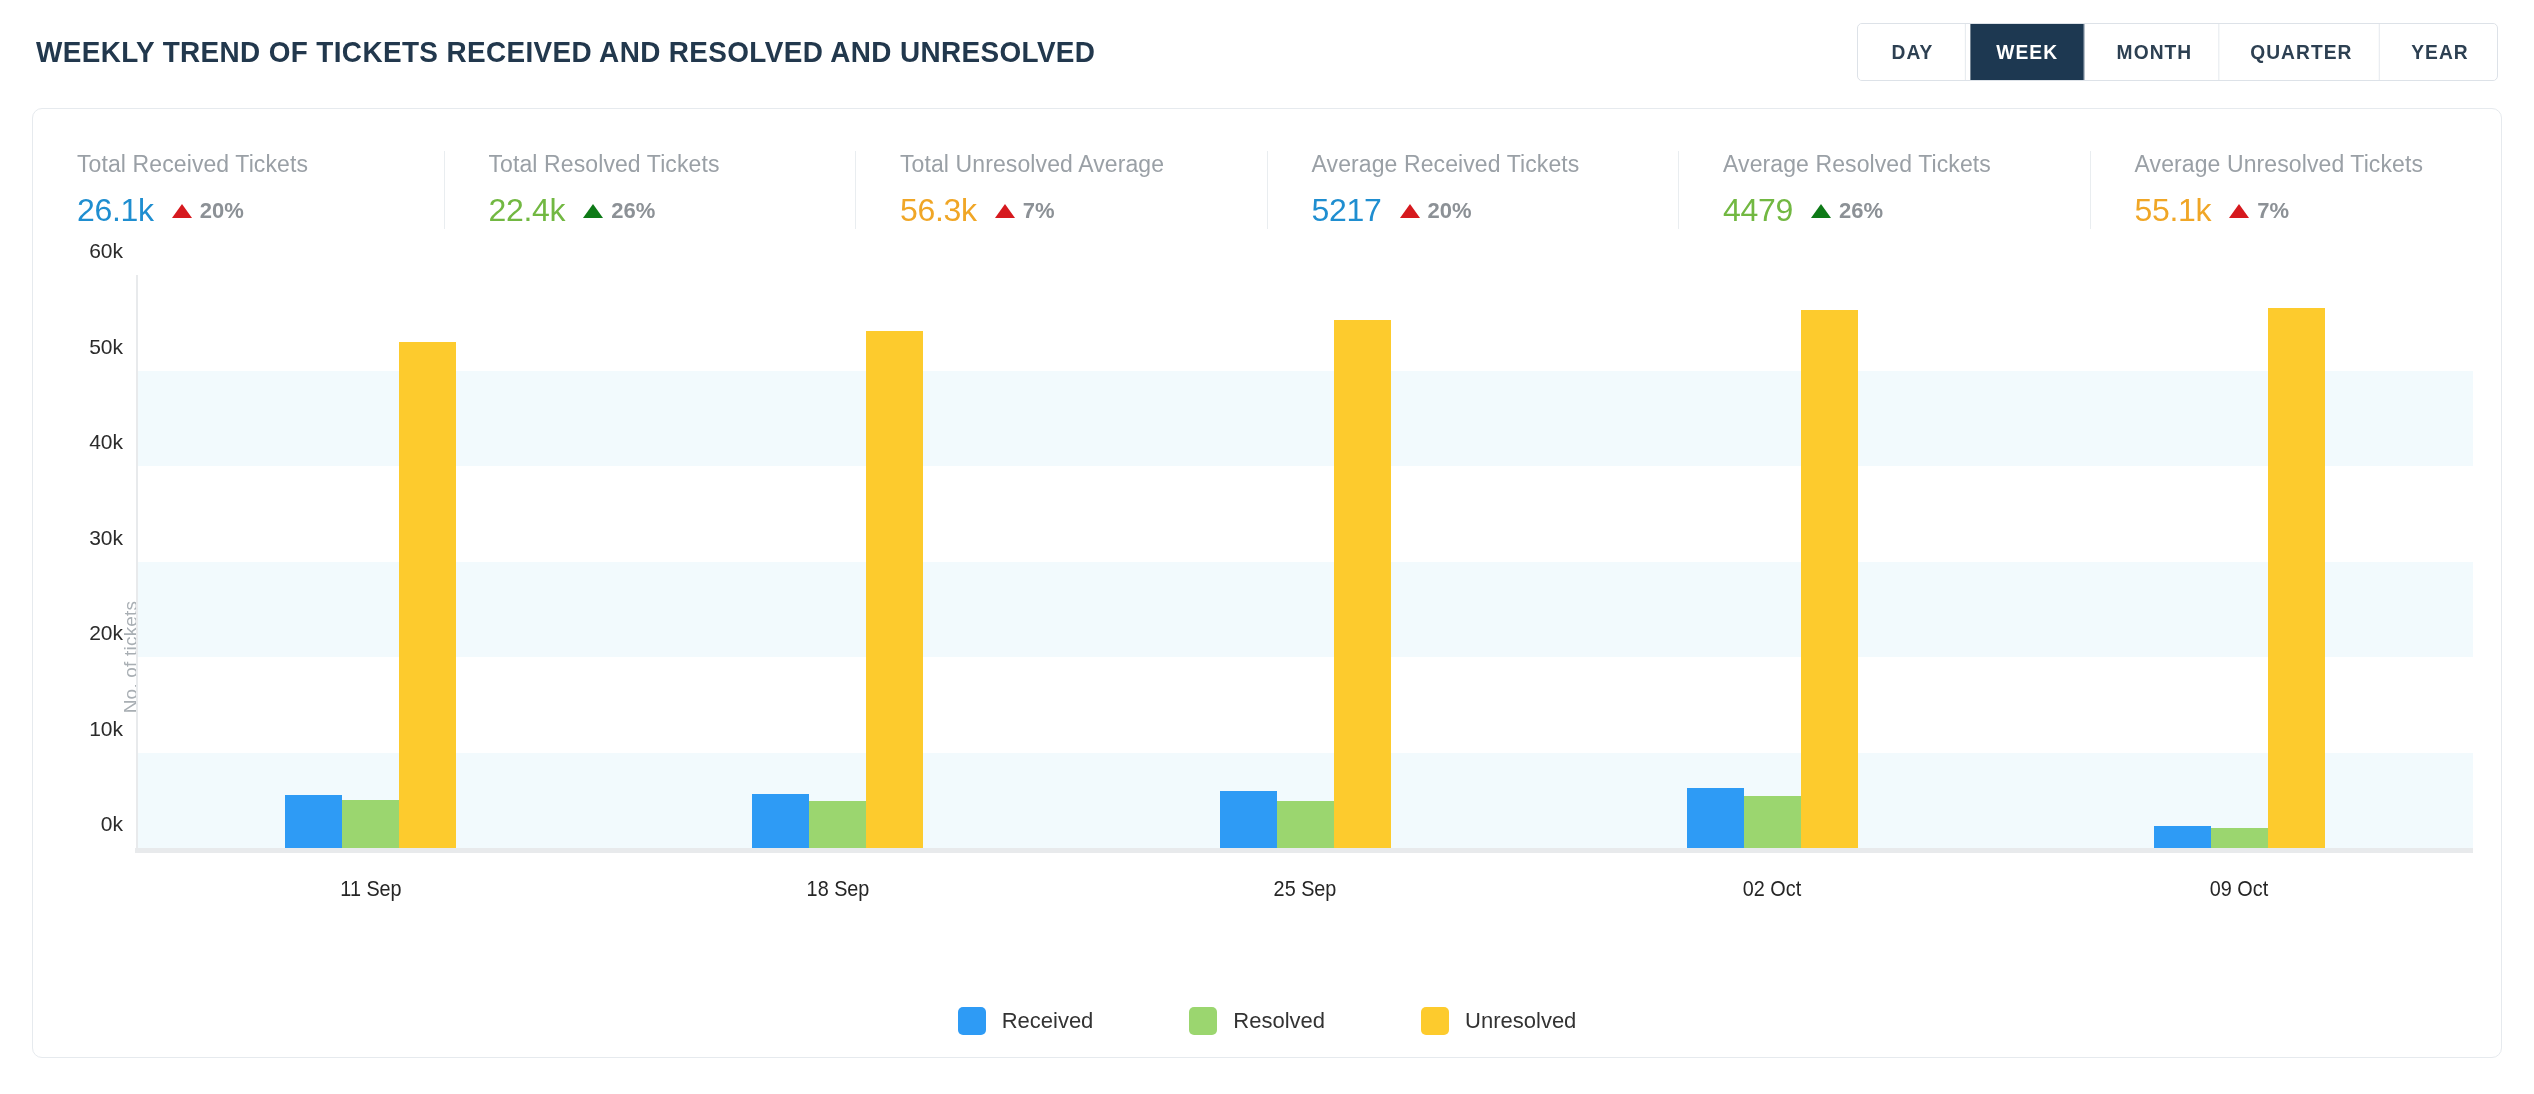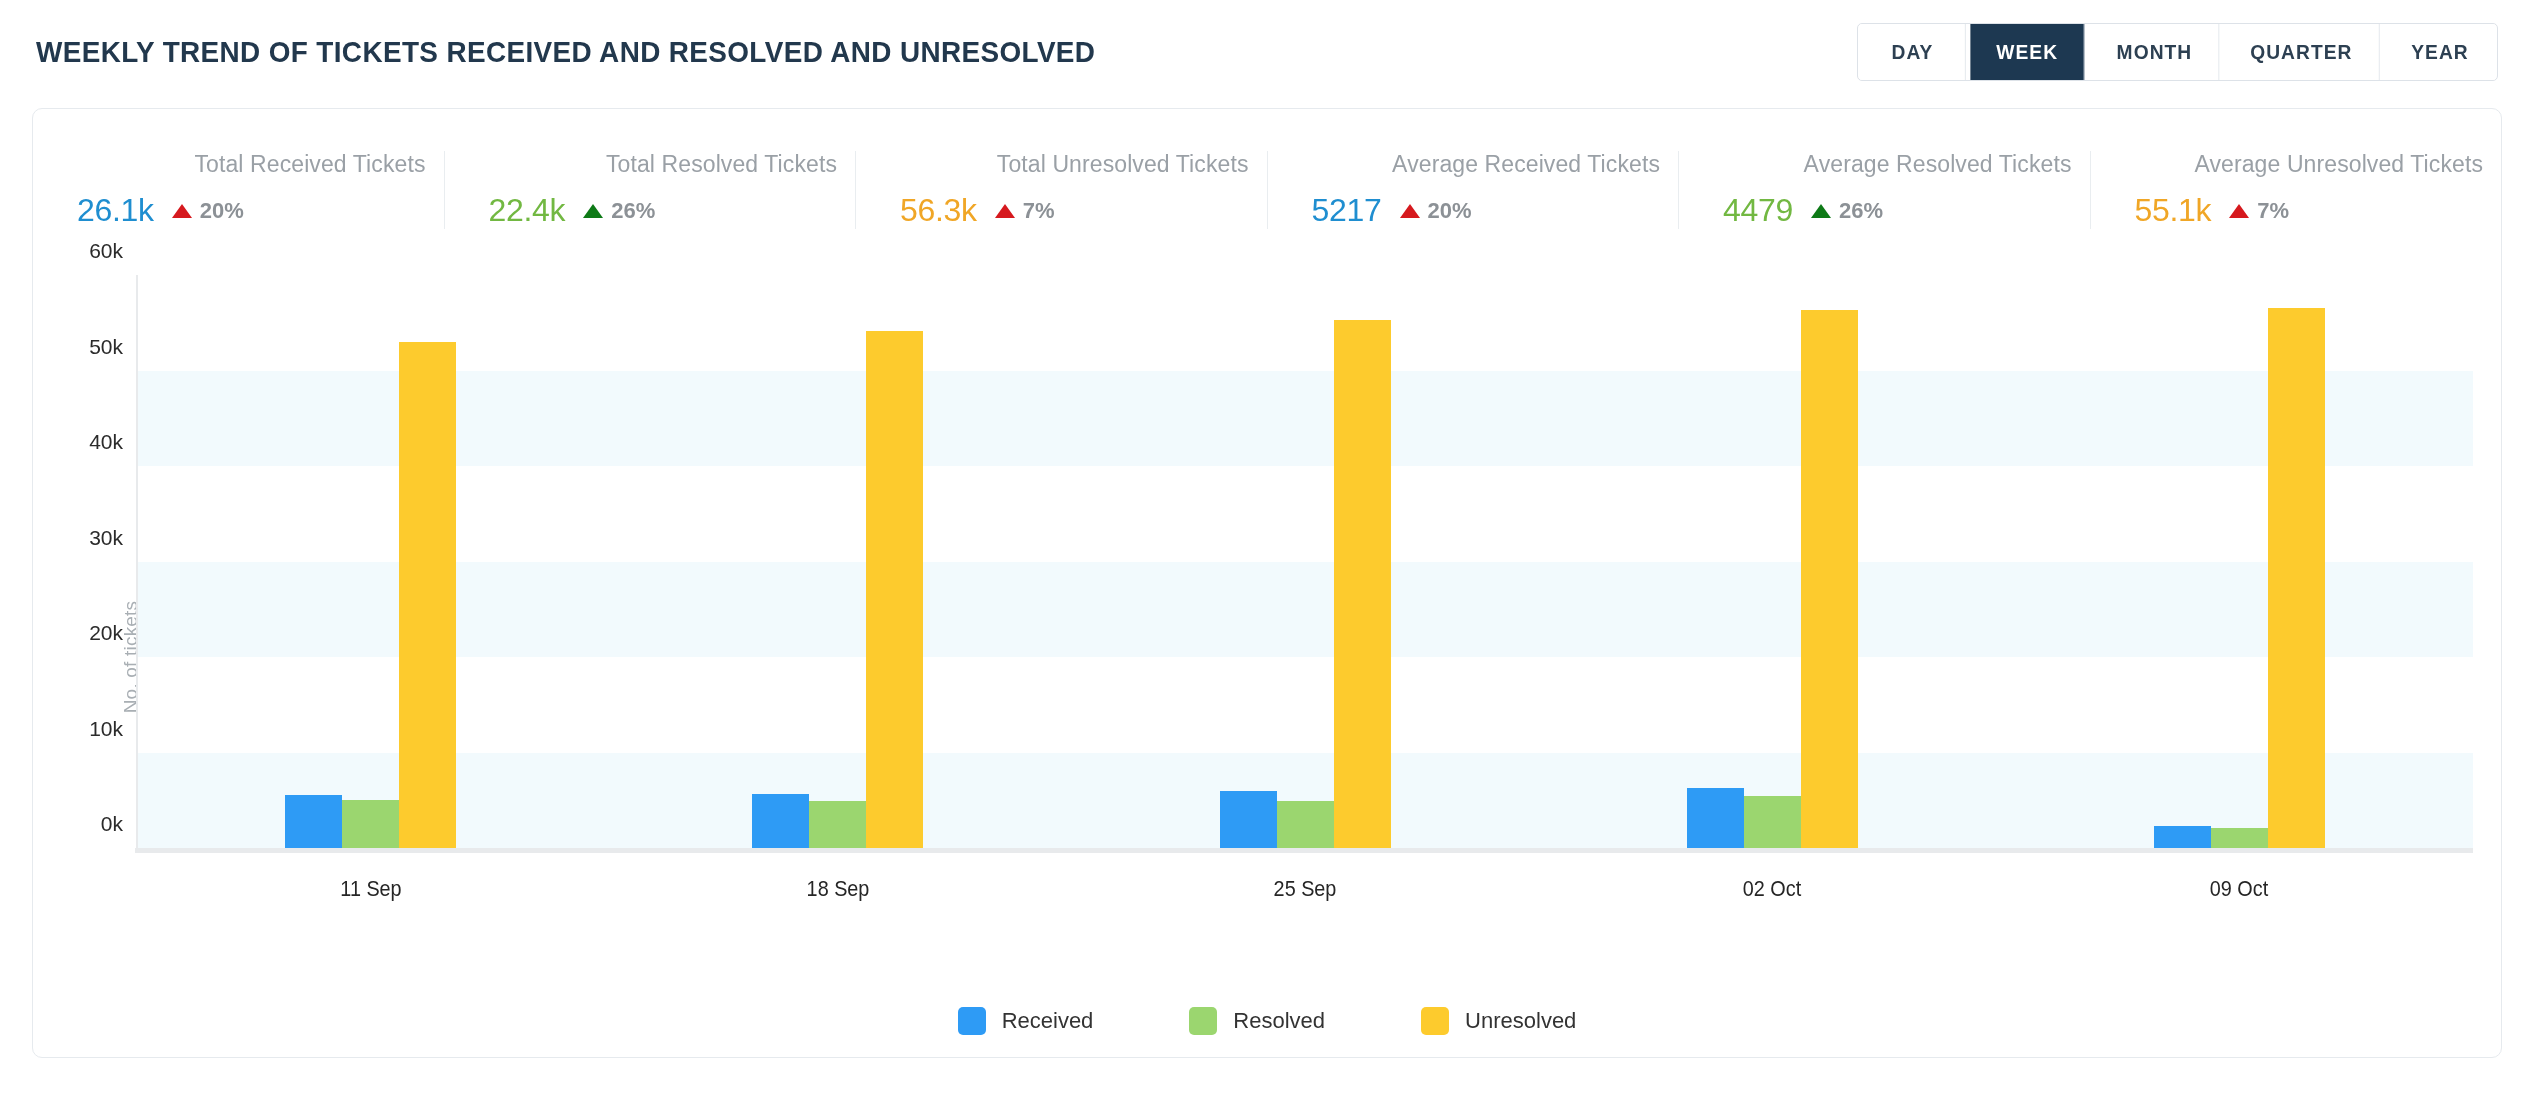--- a/index.html
+++ b/index.html
@@ -86,21 +86,20 @@
     justify-content: center;
     min-width: 0;
   }
   .kpi:last-child { border-right: none; }
   .kpi-label {
     font-size: 23px;
     color: #9aa0a6;
     font-weight: 400;
     white-space: nowrap;
     letter-spacing: 0.1px;
-    text-align: right;
   }
   .kpi-valrow {
     display: flex;
     align-items: center;
     margin-top: 14px;
     gap: 18px;
   }
   .kpi-value {
     font-size: 32px;
     font-weight: 400;
@@ -264,21 +263,21 @@
           <div class="kpi-label">Total Resolved Tickets</div>
           <div class="kpi-valrow">
             <div class="kpi-value" style="color: rgb(114, 184, 66);">22.4k</div>
             <div class="kpi-delta">
               <span class="tri" style="color: rgb(14, 122, 23);"></span>
               <span>26%</span>
             </div>
           </div>
         </div>
         <div class="kpi">
-          <div class="kpi-label">Total Unresolved Tickets</div>
+          <div class="kpi-label">Total Unresolved Average</div>
           <div class="kpi-valrow">
             <div class="kpi-value" style="color: rgb(240, 166, 38);">56.3k</div>
             <div class="kpi-delta">
               <span class="tri" style="color: rgb(214, 25, 30);"></span>
               <span>7%</span>
             </div>
           </div>
         </div>
         <div class="kpi">
           <div class="kpi-label">Average Received Tickets</div>

